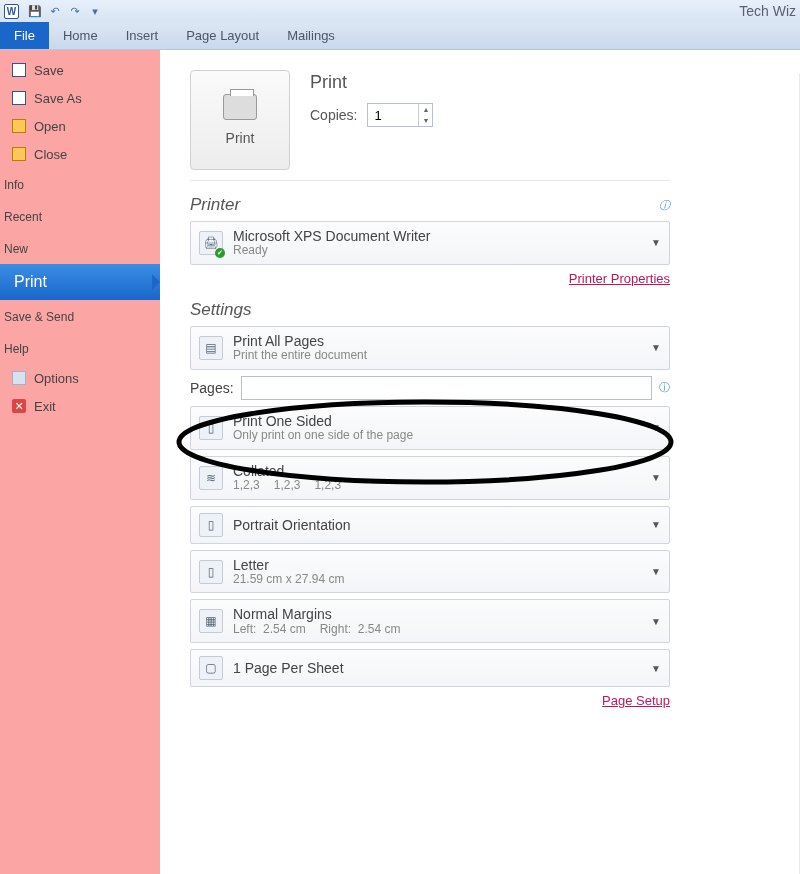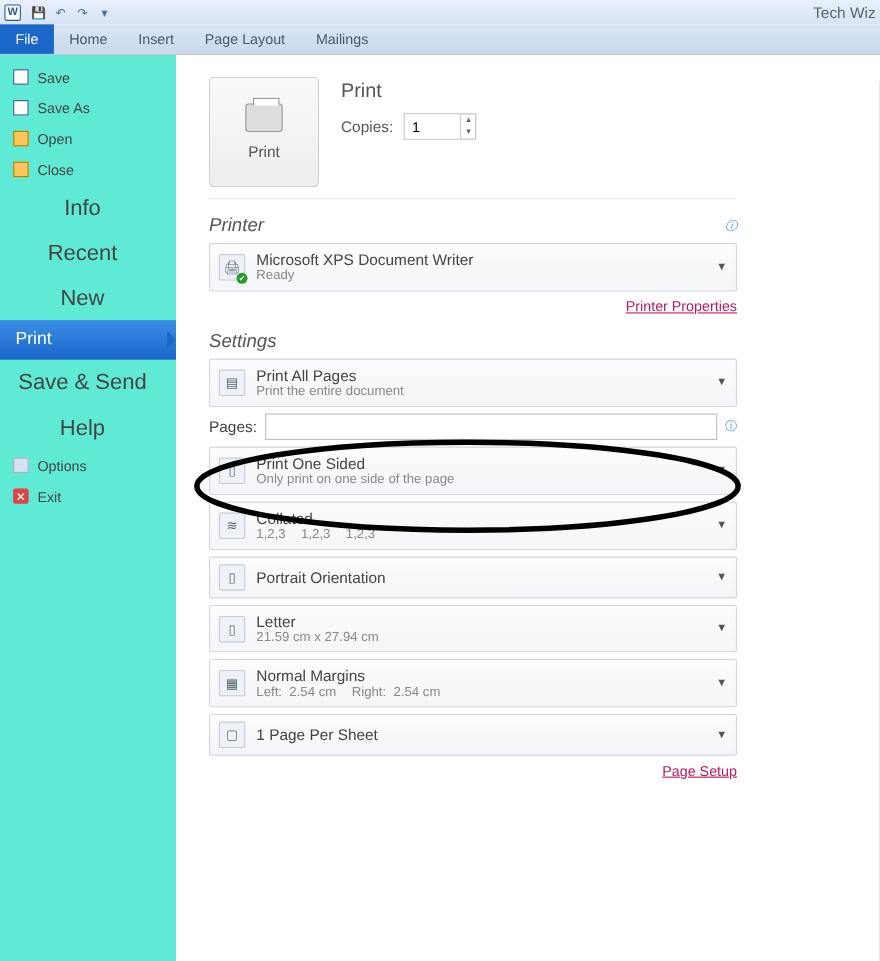--- a/index.html
+++ b/index.html
@@ -8,24 +8,24 @@
   .titlebar { height: 22px; background: linear-gradient(#e8f0fb, #d7e4f3); display: flex; align-items: center; padding: 0 4px; color: #5a6270; font-size: 12px; position: relative; }
   .word-icon { width: 15px; height: 15px; background: #fff; border: 1px solid #2b579a; display: flex; align-items: center; justify-content: center; color: #2b579a; font-weight: bold; font-size: 10px; border-radius: 2px; margin-right: 6px; }
   .qat-icon { width: 16px; height: 16px; margin: 0 2px; display: flex; align-items: center; justify-content: center; color: #4a6ea8; font-size: 11px; }
   .title-text { margin-left: auto; font-size: 14px; color: #5a6270; }
   
   .ribbon { height: 28px; background: linear-gradient(#dce7f5, #c9d8ec); display: flex; align-items: stretch; border-bottom: 1px solid #b8c7d9; }
   .ribbon-tab { padding: 0 14px; display: flex; align-items: center; color: #4b5666; font-size: 13px; }
   .ribbon-tab.active { background: #1a66c9; color: #fff; text-align: center; }
   .content { display: flex; height: calc(100% - 50px); }
   
-  .backstage { width: 160px; background: #5eead4; border-right: 0; padding-top: 6px; }
+  .backstage { width: 160px; background: #fca5a5; border-right: 0; padding-top: 6px; }
   .bs-item { display: flex; align-items: center; height: 28px; padding: 0 12px; color: #444; font-size: 13px; gap: 8px; }
   .bs-item.small-icon .ic { width: 14px; height: 14px; }
-  .bs-section { padding: 10px 14px 8px 4px; color: #444; font-size: 20px; text-align: center; }
+  .bs-section { padding: 10px 14px 8px 4px; color: #444; font-size: 12px; }
   .bs-item.selected { background: linear-gradient(#3a8ee6, #1a66c9); color: #fff; position: relative; font-size: 16px; padding-left: 14px; }
   .bs-item.selected::after { content: ""; position: absolute; right: -8px; top: 50%; transform: translateY(-50%); border: 8px solid transparent; border-left-color: #1a66c9; }
   .ic { width: 14px; height: 14px; display: inline-flex; align-items: center; justify-content: center; font-size: 11px; }
   .ic.save    { background: #fff; border: 1px solid #2b579a; color: #2b579a; }
   .ic.saveas  { background: #fff; border: 1px solid #2b579a; color: #2b579a; }
   .ic.open    { background: #ffc65a; border: 1px solid #b38000; }
   .ic.close   { background: #ffc65a; border: 1px solid #b38000; }
   .ic.opt     { background: #d7e2ef; border: 1px solid #9fb2c9; }
   .ic.exit    { background: #d44; color: #fff; border-radius: 2px; }
   

